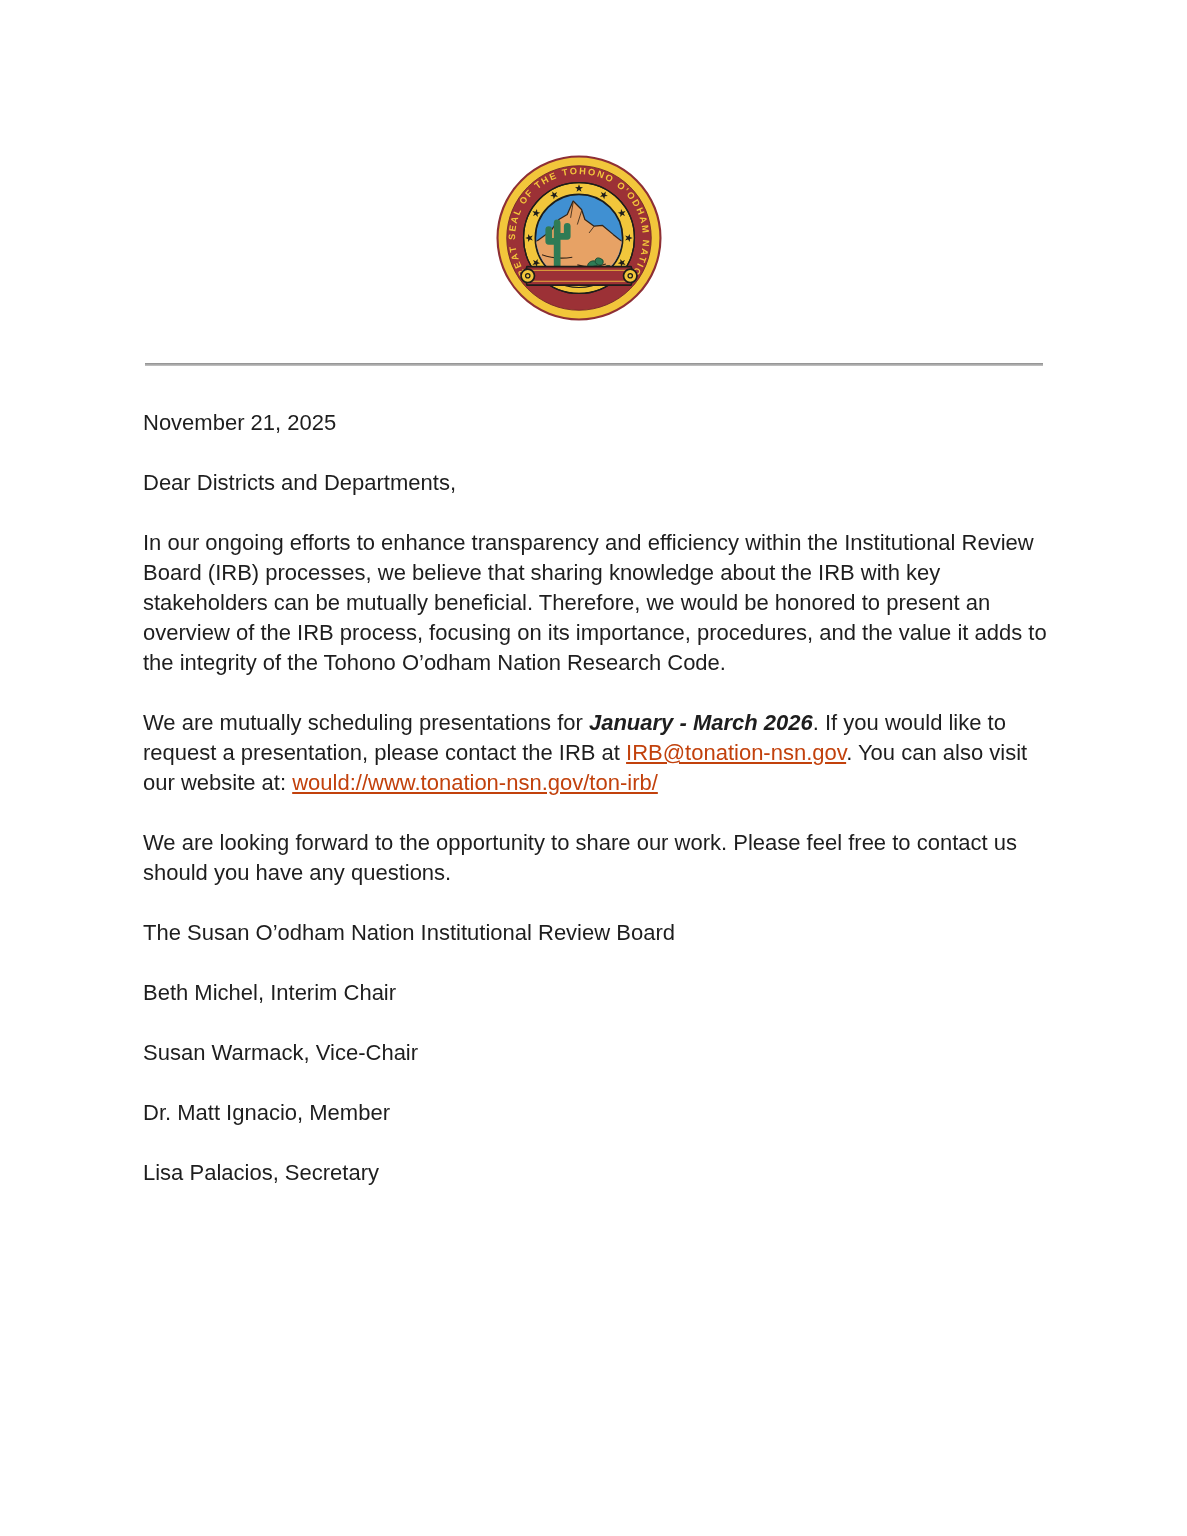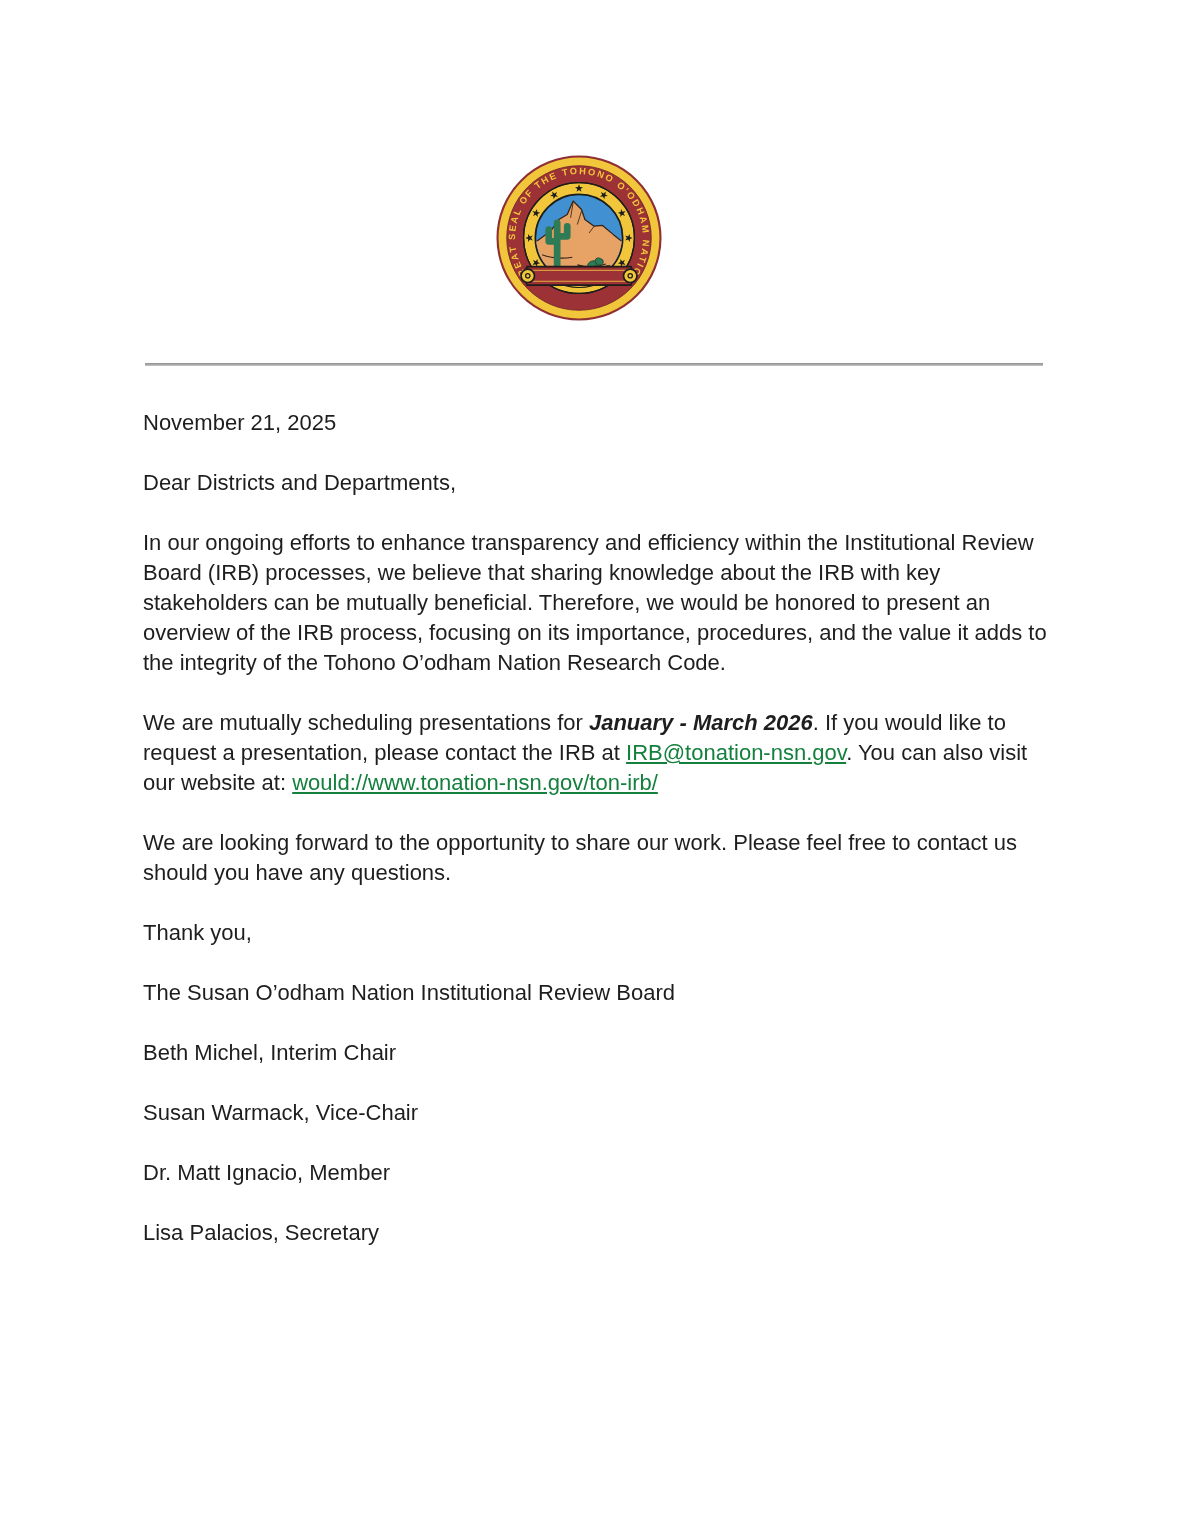--- a/index.html
+++ b/index.html
@@ -32,21 +32,21 @@
   .body-text {
     position: absolute;
     left: 143px;
     top: 405px;
     width: 904px;
     font-size: 22px;
     line-height: 30px;
   }
   .body-text p { margin: 3px 0 30px 0; }
   .body-text a {
-    color: #15803d;
+    color: #c2410c;
     text-decoration: underline;
     cursor: pointer;
   }
   .body-text strong { font-weight: bold; font-style: italic; }
   .ring-text {
     font-family: "Liberation Sans", sans-serif;
     font-size: 11px;
     font-weight: bold;
     letter-spacing: 2.2px;
     fill: #f2c63b;
@@ -133,21 +133,20 @@
     <p>November 21, 2025</p>
 
     <p>Dear Districts and Departments,</p>
 
     <p>In our ongoing efforts to enhance transparency and efficiency within the Institutional Review Board (IRB) processes, we believe that sharing knowledge about the IRB with key stakeholders can be mutually beneficial. Therefore, we would be honored to present an overview of the IRB process, focusing on its importance, procedures, and the value it adds to the integrity of the Tohono O’odham Nation Research Code.</p>
 
     <p><span>We are mutually scheduling presentations for </span><strong>January - March 2026</strong><span>. If you would like to request a presentation, please contact the IRB at </span><a>IRB@tonation-nsn.gov</a><span>. You can also visit our website at: </span><a>would://www.tonation-nsn.gov/ton-irb/</a></p>
 
     <p>We are looking forward to the opportunity to share our work. Please feel free to contact us should you have any questions.</p>
 
-    <p>Thank you,</p>
 
     <p>The Susan O’odham Nation Institutional Review Board</p>
 
     <p>Beth Michel, Interim Chair</p>
     <p>Susan Warmack, Vice-Chair</p>
     <p>Dr. Matt Ignacio, Member</p>
     <p>Lisa Palacios, Secretary</p>
 
   </div>
 </div>

